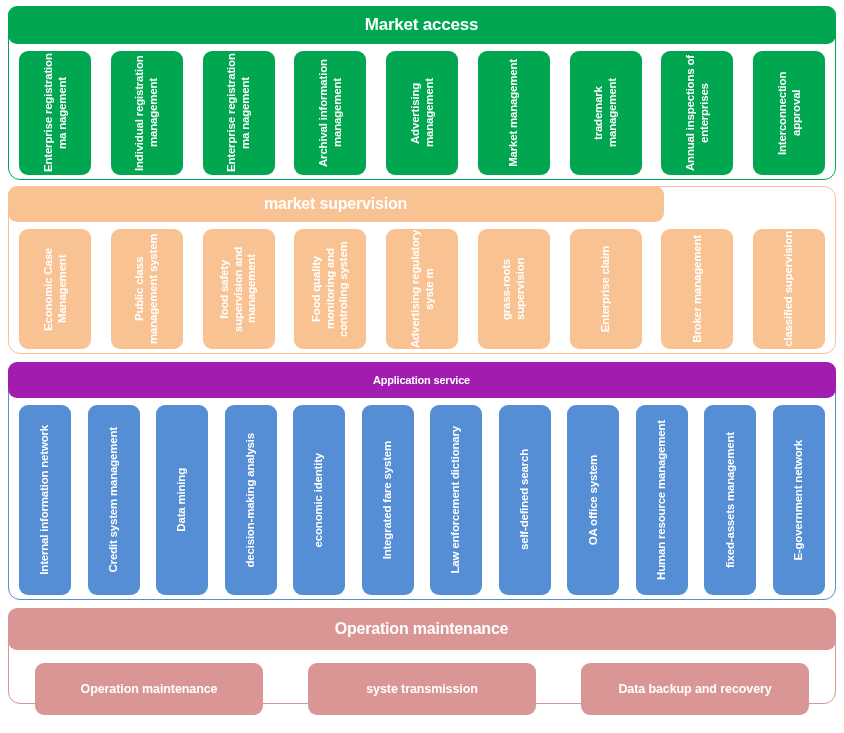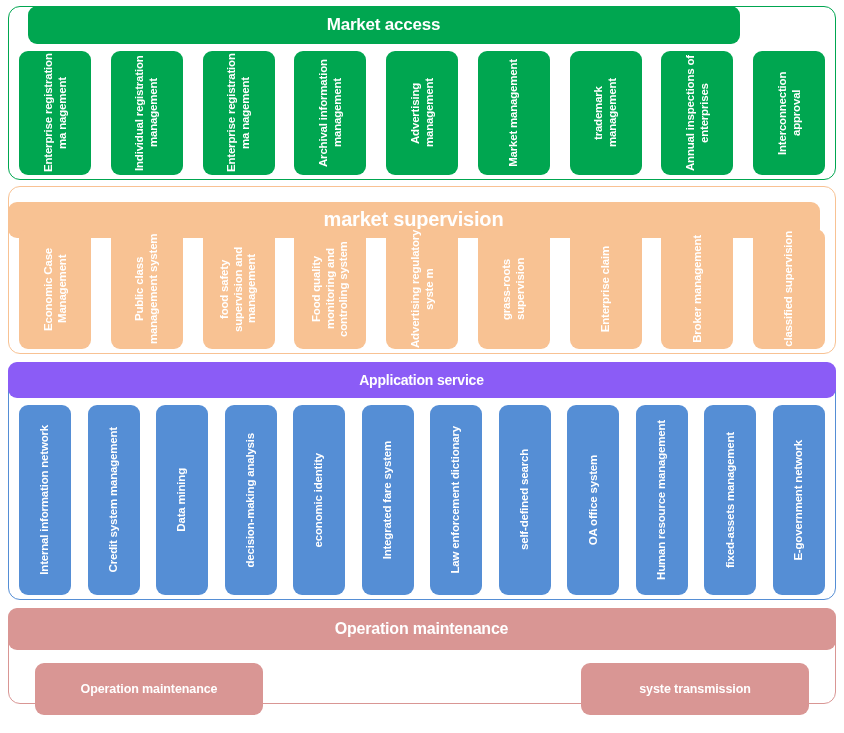--- a/index.html
+++ b/index.html
@@ -82,57 +82,55 @@
     letter-spacing: -0.1px;
     text-align: center;
   }
 
   
   #sec-access {
     left: 8px; top: 6px; width: 828px; height: 174px;
     border-color: #00a650;
   }
   #sec-access .panel-header {
-    width: 712px; height: 38px;
+    width: 828px; height: 38px;
     background: #00a650;
     font-size: 17px;
-    margin-left: 20px;
   }
   #sec-access .panel-body {
     top: 44px; height: 124px;
     padding: 0 10px;
   }
   #sec-access .chip { background: #00a650; width: 72px; }
 
   
   #sec-superv {
     left: 8px; top: 186px; width: 828px; height: 168px;
     border-color: #f8c293;
   }
   #sec-superv .panel-header {
-    width: 812px; height: 36px;
+    width: 656px; height: 36px;
     background: #f8c293;
-    font-size: 20px;
-    margin-top: 16px;
+    font-size: 16px;
   }
   #sec-superv .panel-body {
     top: 42px; height: 120px;
     padding: 0 10px;
   }
   #sec-superv .chip { background: #f8c293; width: 72px; }
 
   
   #sec-app {
     left: 8px; top: 362px; width: 828px; height: 238px;
     border-color: #558ed5;
   }
   #sec-app .panel-header {
     width: 828px; height: 36px;
-    background: #8b5cf6;
-    font-size: 14px;
+    background: #a21caf;
+    font-size: 11px;
   }
   #sec-app .panel-body {
     top: 42px; height: 190px;
     padding: 0 10px;
   }
   #sec-app .chip { background: #558ed5; width: 52px; }
 
   
   #sec-ops {
     left: 8px; top: 608px; width: 828px; height: 96px;
@@ -270,16 +268,19 @@
 
   <div class="panel" id="sec-ops">
     <div class="panel-header">Operation maintenance</div>
     <div class="panel-body">
       <div class="chip-h">
         <span class="chip-h-label">Operation maintenance</span>
       </div>
       <div class="chip-h">
         <span class="chip-h-label">syste transmission</span>
       </div>
+      <div class="chip-h">
+        <span class="chip-h-label">Data backup and recovery</span>
+      </div>
     </div>
   </div>
 
 </div>
 
 </body></html>

